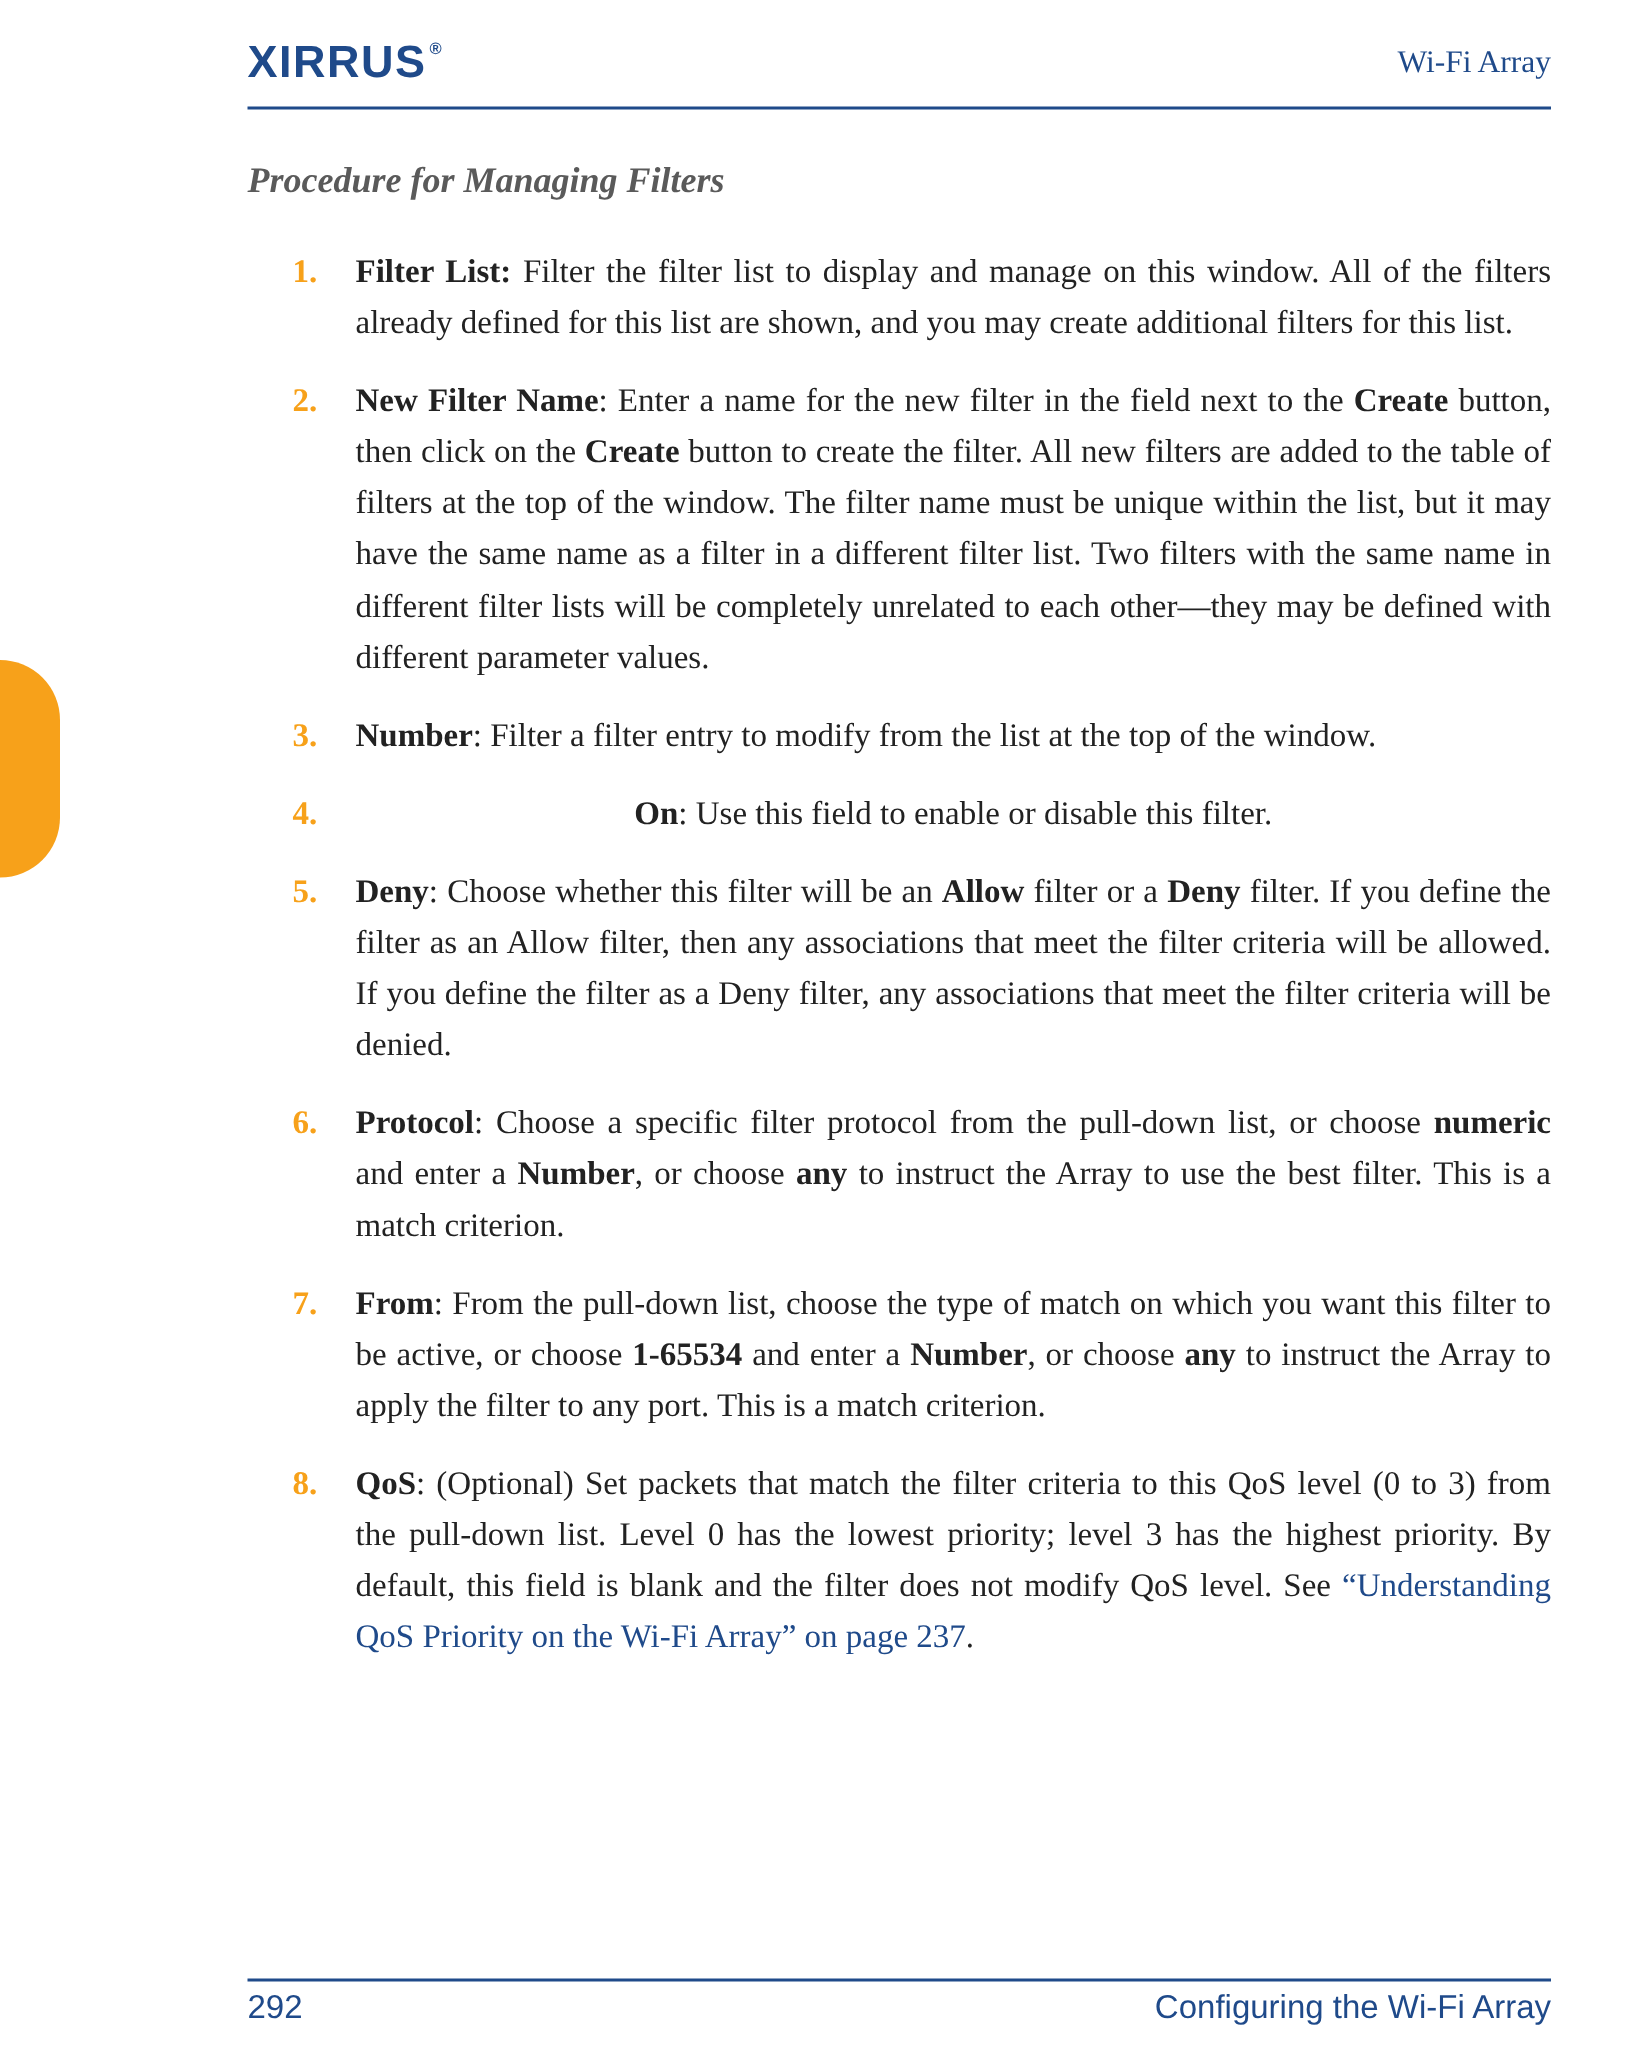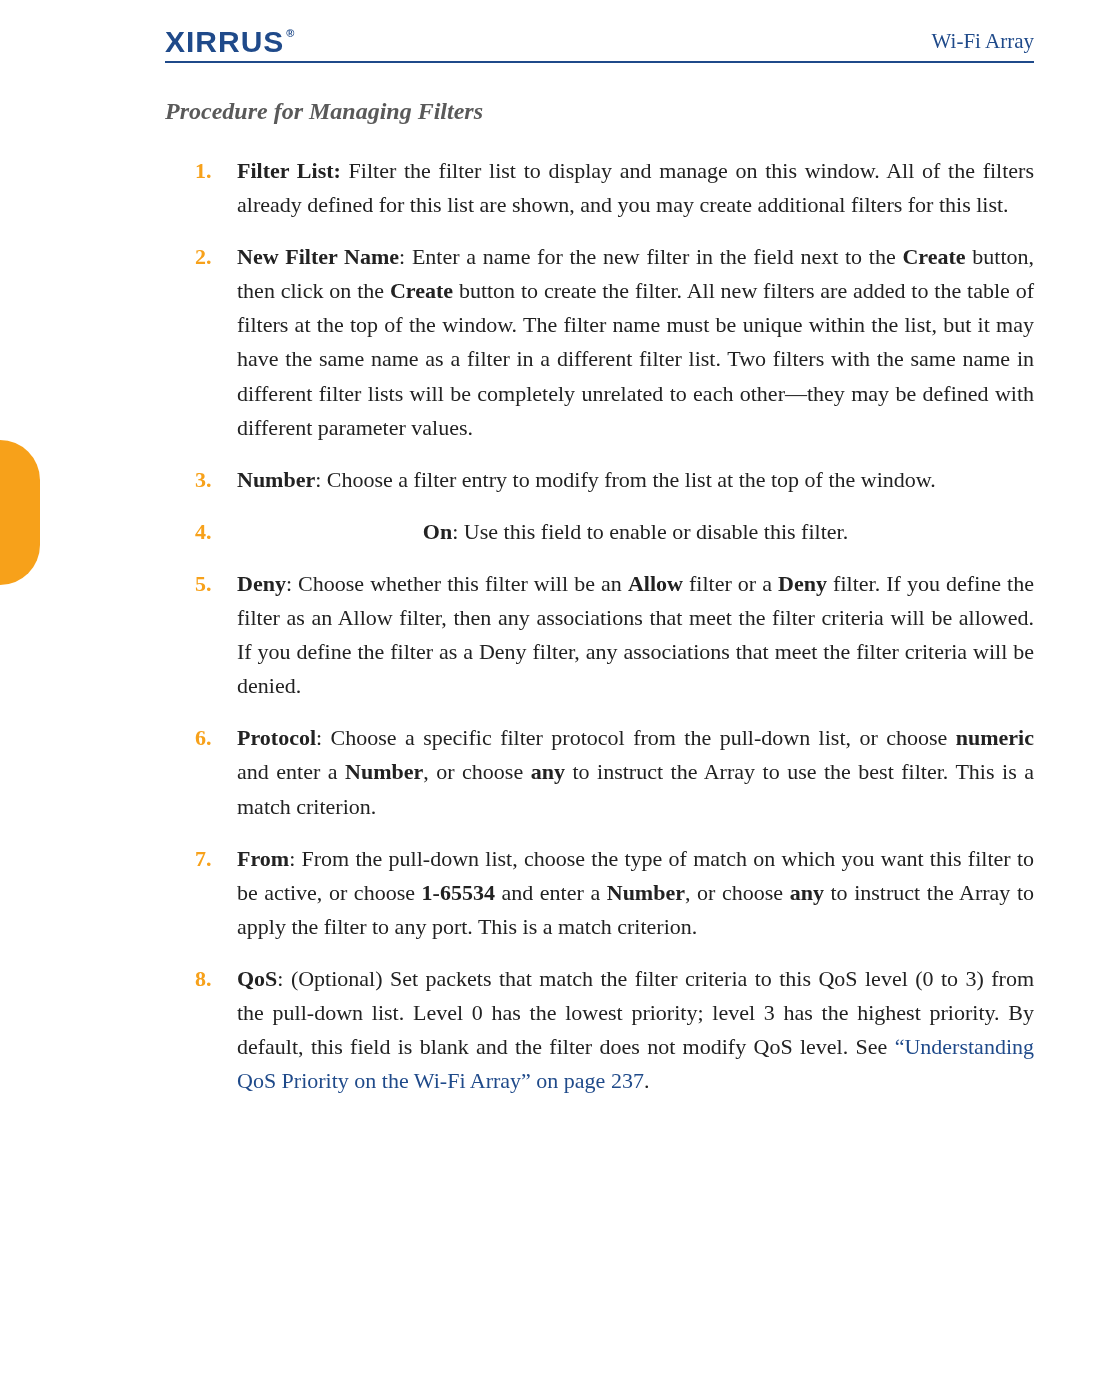--- a/index.html
+++ b/index.html
@@ -24,21 +24,21 @@
     height: 145px;
     background: #f7a11a;
     border-top-right-radius: 70px;
     border-bottom-right-radius: 70px;
   }
   .header {
     display: flex;
     justify-content: space-between;
     align-items: flex-start;
     border-bottom: 2px solid #1f4a8a;
-    padding-bottom: 2px;
+    padding-bottom: 12px;
     text-align: center;
   }
   .logo {
     font-family: Arial, Helvetica, sans-serif;
     font-weight: 900;
     font-size: 30px;
     letter-spacing: 1px;
     color: #1f4a8a;
     display: flex;
     align-items: flex-start;
@@ -132,21 +132,21 @@
     <div class="list-item">
       <div class="num">2.</div>
       <div class="body">
         <b>New Filter Name</b><span>: Enter a name for the new filter in the field next to the </span><b>Create</b><span> button, then click on the </span><b>Create</b><span> button to create the filter. All new filters are added to the table of filters at the top of the window. The filter name must be unique within the list, but it may have the same name as a filter in a different filter list. Two filters with the same name in different filter lists will be completely unrelated to each other—they may be defined with different parameter values.</span>
       </div>
     </div>
 
     <div class="list-item">
       <div class="num">3.</div>
       <div class="body">
-        <b>Number</b><span>: Choose a filter entry to modify from the list at the top of the window.</span>
+        <b>Number</b><span>: Filter a filter entry to modify from the list at the top of the window.</span>
       </div>
     </div>
 
     <div class="list-item">
       <div class="num">4.</div>
       <div class="body" style="text-align:center;">
         <b>On</b><span>: Use this field to enable or disable this filter.</span>
       </div>
     </div>
 
@@ -173,13 +173,17 @@
 
     <div class="list-item">
       <div class="num">8.</div>
       <div class="body">
         <b>QoS</b><span>: (Optional) Set packets that match the filter criteria to this QoS level (0 to 3) from the pull-down list. Level 0 has the lowest priority; level 3 has the highest priority. By default, this field is blank and the filter does not modify QoS level. See </span><span class="link">“Understanding QoS Priority on the Wi-Fi Array” on page 237</span><span>.</span>
       </div>
     </div>
 
   </div>
 
+  <div class="footer">
+    <span>292</span>
+    <span>Configuring the Wi-Fi Array</span>
+  </div>
 </div>
 
 </body></html>

